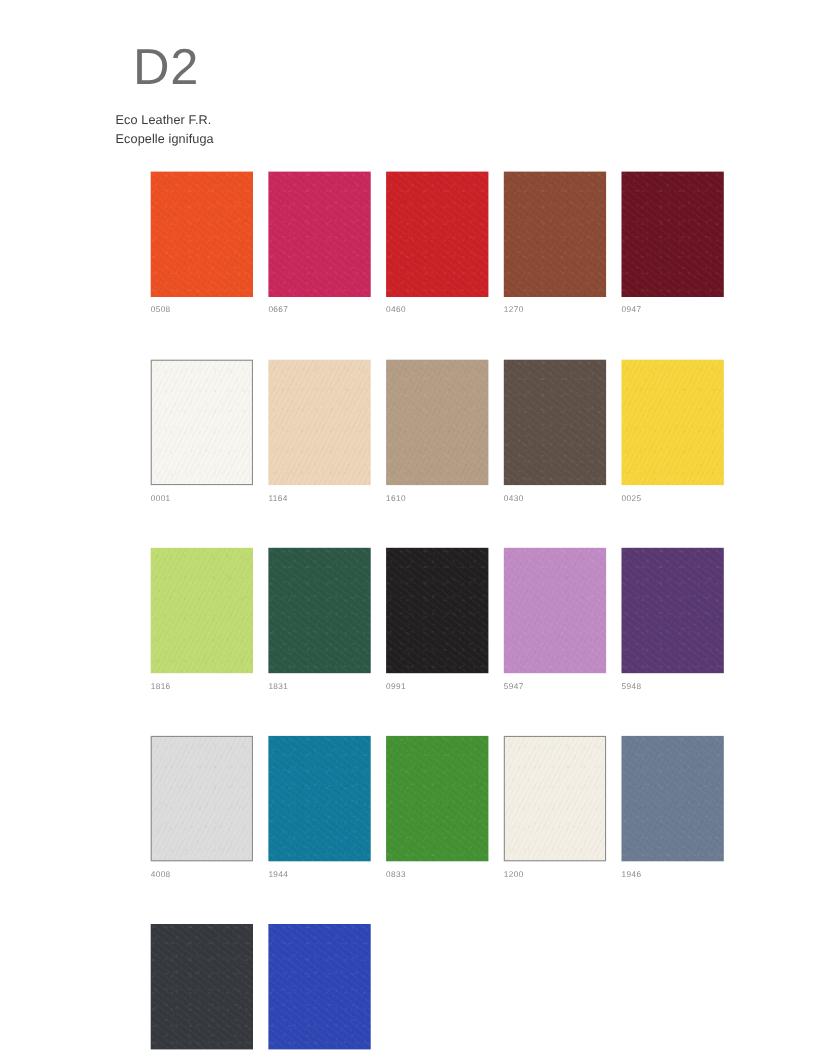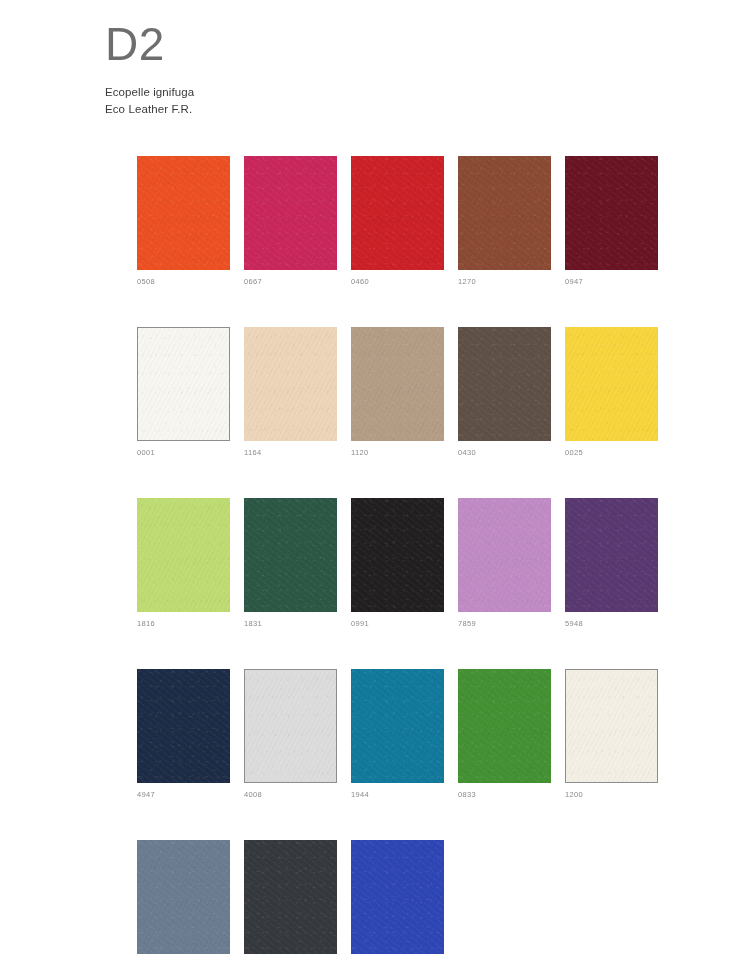--- a/index.html
+++ b/index.html
@@ -30,21 +30,21 @@
     left: 105px;
     top: 18px;
     width: 560px;
   }
   .page-title {
     font-size: 46px;
     font-weight: 300;
     line-height: 52px;
     color: #6e6e6e;
     letter-spacing: 0.5px;
-    margin: 0;
+    margin: 16px;
     font-family: "Liberation Sans", sans-serif;
   }
   .subtitle-block {
     margin-top: 14px;
   }
   .subtitle-line {
     font-size: 11.5px;
     line-height: 17px;
     color: #3b3b3b;
     letter-spacing: 0.1px;
@@ -111,22 +111,22 @@
   }
 </style>
 </head>
 <body>
 
 <div class="page">
 
   <div class="header">
     <h1 class="page-title">D2</h1>
     <div class="subtitle-block">
+      <div class="subtitle-line">Eco Leather F.R.</div>
       <div class="subtitle-line">Ecopelle ignifuga</div>
-      <div class="subtitle-line">Eco Leather F.R.</div>
     </div>
   </div>
 
   <div class="swatch-grid" id="swatch-grid">
       <div class="swatch-cell">
         <div class="swatch-chip" style="background-color: rgb(236, 80, 34);"></div>
         <div class="swatch-code">0508</div>
       </div>
       <div class="swatch-cell">
         <div class="swatch-chip" style="background-color: rgb(201, 39, 92);"></div>
@@ -147,21 +147,21 @@
       <div class="swatch-cell">
         <div class="swatch-chip bordered" style="background-color: rgb(247, 246, 241);"></div>
         <div class="swatch-code">0001</div>
       </div>
       <div class="swatch-cell">
         <div class="swatch-chip" style="background-color: rgb(236, 213, 184);"></div>
         <div class="swatch-code">1164</div>
       </div>
       <div class="swatch-cell">
         <div class="swatch-chip" style="background-color: rgb(180, 157, 133);"></div>
-        <div class="swatch-code">1120</div>
+        <div class="swatch-code">1610</div>
       </div>
       <div class="swatch-cell">
         <div class="swatch-chip" style="background-color: rgb(95, 80, 71);"></div>
         <div class="swatch-code">0430</div>
       </div>
       <div class="swatch-cell">
         <div class="swatch-chip" style="background-color: rgb(247, 213, 60);"></div>
         <div class="swatch-code">0025</div>
       </div>
       <div class="swatch-cell">
@@ -171,31 +171,27 @@
       <div class="swatch-cell">
         <div class="swatch-chip" style="background-color: rgb(44, 87, 69);"></div>
         <div class="swatch-code">1831</div>
       </div>
       <div class="swatch-cell">
         <div class="swatch-chip" style="background-color: rgb(34, 31, 32);"></div>
         <div class="swatch-code">0991</div>
       </div>
       <div class="swatch-cell">
         <div class="swatch-chip" style="background-color: rgb(192, 139, 196);"></div>
-        <div class="swatch-code">7859</div>
+        <div class="swatch-code">5947</div>
       </div>
       <div class="swatch-cell">
         <div class="swatch-chip" style="background-color: rgb(89, 56, 113);"></div>
         <div class="swatch-code">5948</div>
       </div>
       <div class="swatch-cell">
-        <div class="swatch-chip" style="background-color: rgb(29, 44, 70);"></div>
-        <div class="swatch-code">4947</div>
-      </div>
-      <div class="swatch-cell">
         <div class="swatch-chip bordered" style="background-color: rgb(220, 220, 221);"></div>
         <div class="swatch-code">4008</div>
       </div>
       <div class="swatch-cell">
         <div class="swatch-chip" style="background-color: rgb(17, 121, 155);"></div>
         <div class="swatch-code">1944</div>
       </div>
       <div class="swatch-cell">
         <div class="swatch-chip" style="background-color: rgb(67, 145, 51);"></div>
         <div class="swatch-code">0833</div>

